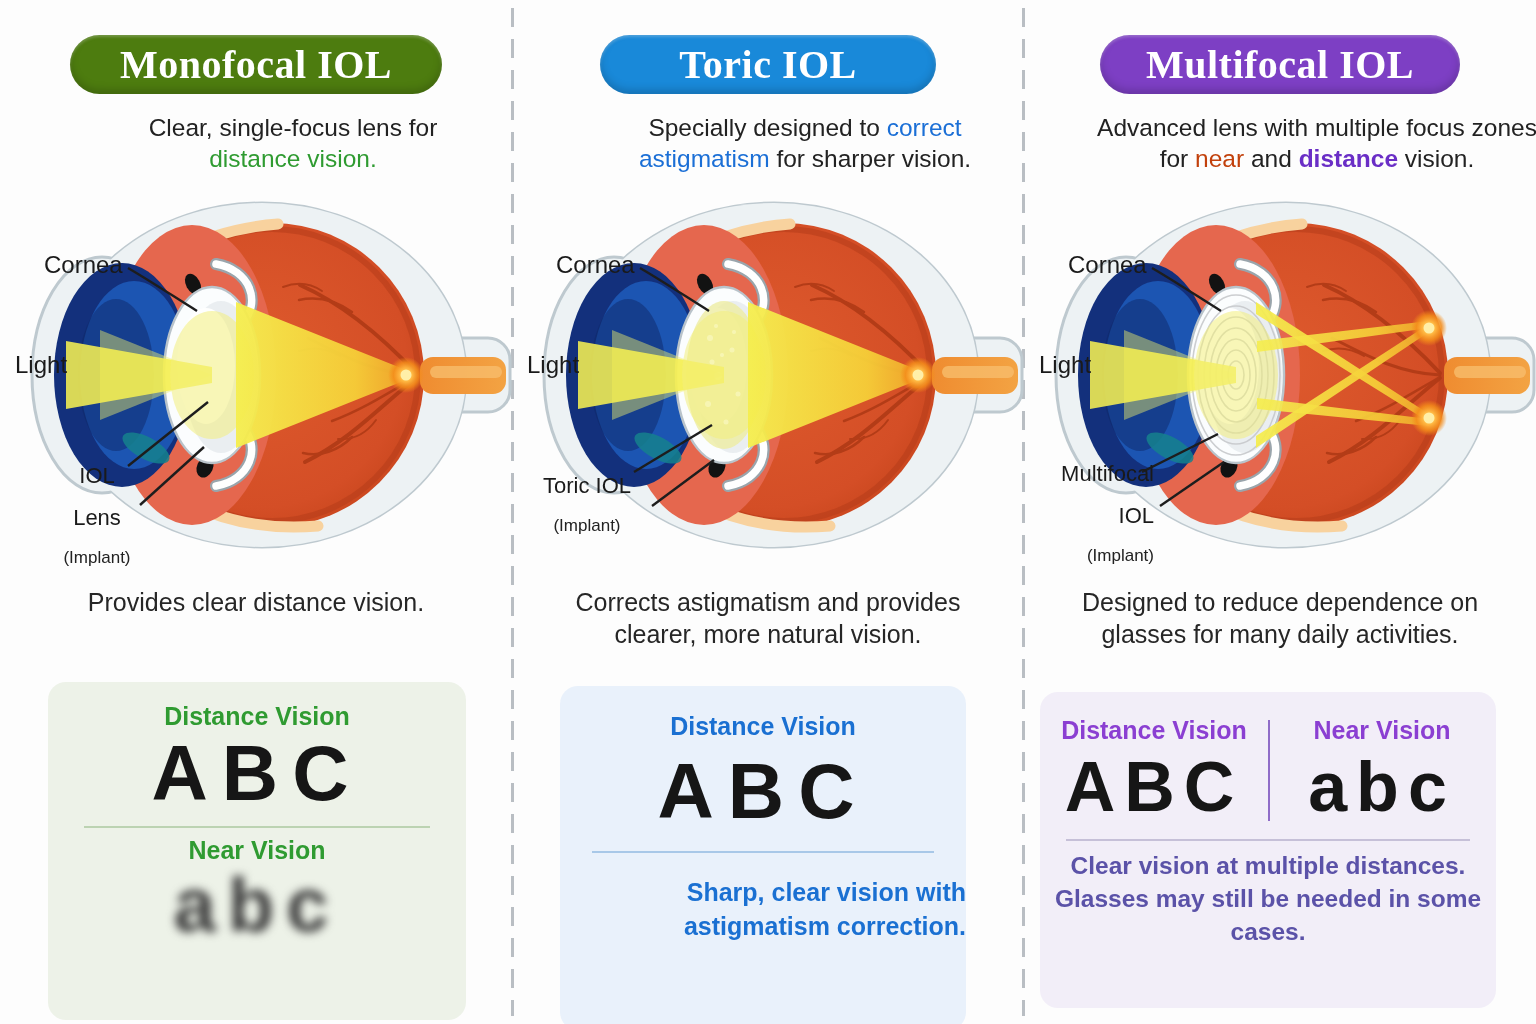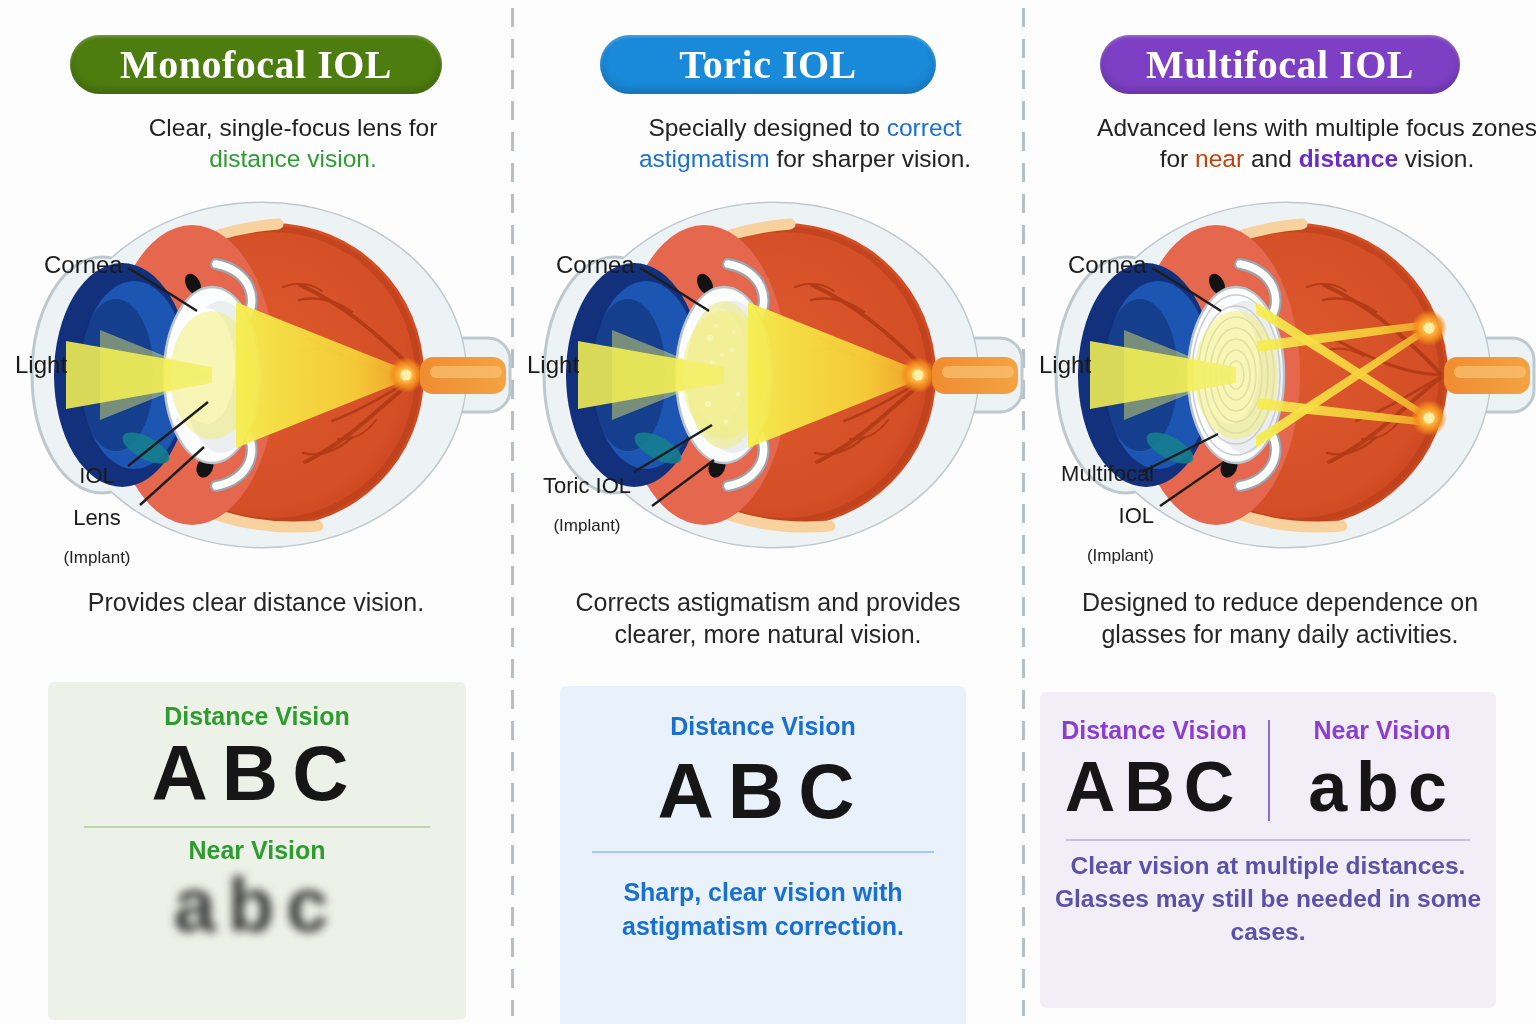--- a/index.html
+++ b/index.html
@@ -34,37 +34,37 @@
   .lbl-implant{width:130px;text-align:center;}
   .col1 .lbl-implant{left:32px;top:258px;}
   .col2 .lbl-implant{left:10px;top:268px;}
   .col3 .lbl-implant{left:0px;top:256px;text-align:right;}
   .lbl-implant .big{font-size:22px;line-height:29px;margin-top:13px;}
   .lbl-implant .small{font-size:17px;line-height:22px;color:#222;margin-top:15px;}
 
   .desc{position:absolute;top:586px;left:0;width:100%;margin:0;text-align:center;
     font-size:25px;line-height:32px;color:#262626;}
 
-  .card{position:absolute;border-radius:6px;text-align:center;}
+  .card{position:absolute;border-radius:18px;text-align:center;}
   .card-green{left:48px;top:682px;width:418px;height:318px;background:#edf2e8;}
   .card-blue{left:48px;top:686px;width:406px;height:318px;background:#e9f1fb;}
   .card-purple{left:16px;top:692px;width:456px;height:316px;background:#f2eef8;}
   .card-h{font-weight:700;font-size:25px;margin:0;}
   .card-green .card-h{color:#2f9b31;}
   .card-blue .card-h{color:#1a70d2;}
   .card-purple .card-h{color:#8b3fd2;}
   .sample{font-weight:700;color:#161616;margin:0;}
   .sample-sharp{font-size:78px;line-height:80px;letter-spacing:14px;}
   .sample-blur{font-size:76px;line-height:80px;letter-spacing:12px;color:#3a3a3a;filter:blur(5px);}
   .rule-h{height:2px;border:none;margin:0;}
   .card-green .rule-h{background:#bcd3b2;margin:13px 36px 0;}
   .card-blue .rule-h{background:#a8c8e8;margin:20px 32px 0;}
   .card-purple .rule-h{background:#c6c0d8;margin:14px 26px 0;}
   .card-footer{font-weight:700;margin:0;}
-  .card-blue .card-footer{color:#1a70d2;font-size:25px;line-height:34px;margin-top:22px;}
+  .card-blue .card-footer{color:#1a70d2;font-size:25px;line-height:34px;margin-top:22px;text-align:right;}
   .card-purple .card-footer{color:#5b52a8;font-size:24.5px;line-height:33px;margin-top:8px;}
   .pv-grid{position:relative;display:flex;padding-top:24px;}
   .pv-cell{width:50%;}
   .pv-cell .sample-sharp{font-size:70px;line-height:76px;letter-spacing:9px;margin-top:4px;}
   .rule-v{position:absolute;left:50%;top:28px;bottom:4px;width:2px;background:#8f6cc8;}
   .pt20{padding-top:20px;} .pt26{padding-top:26px;}
   .mt2{margin-top:2px;} .mt10{margin-top:10px;} .mt8{margin-top:8px;}
 </style>
 </head>
 <body>

